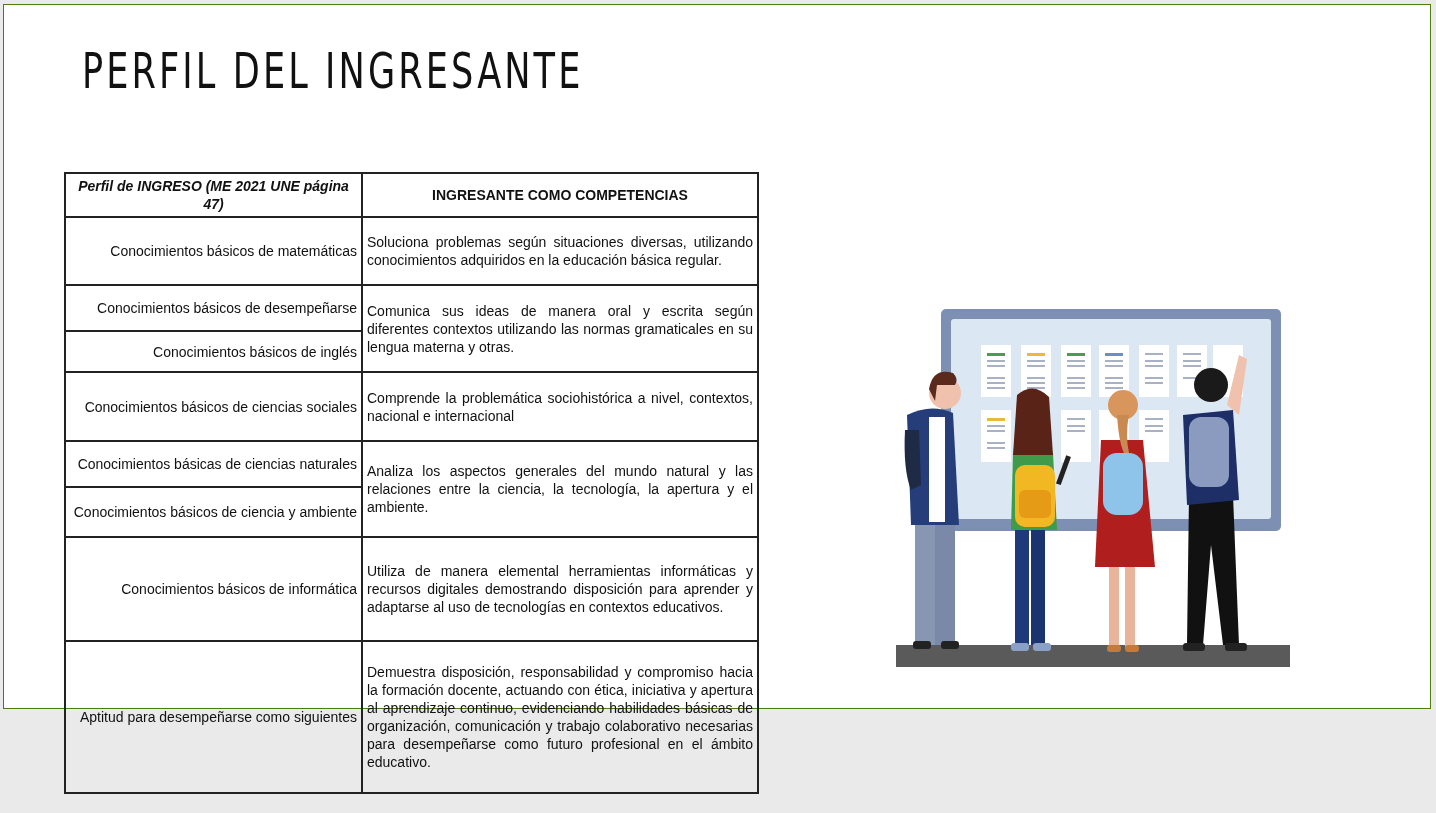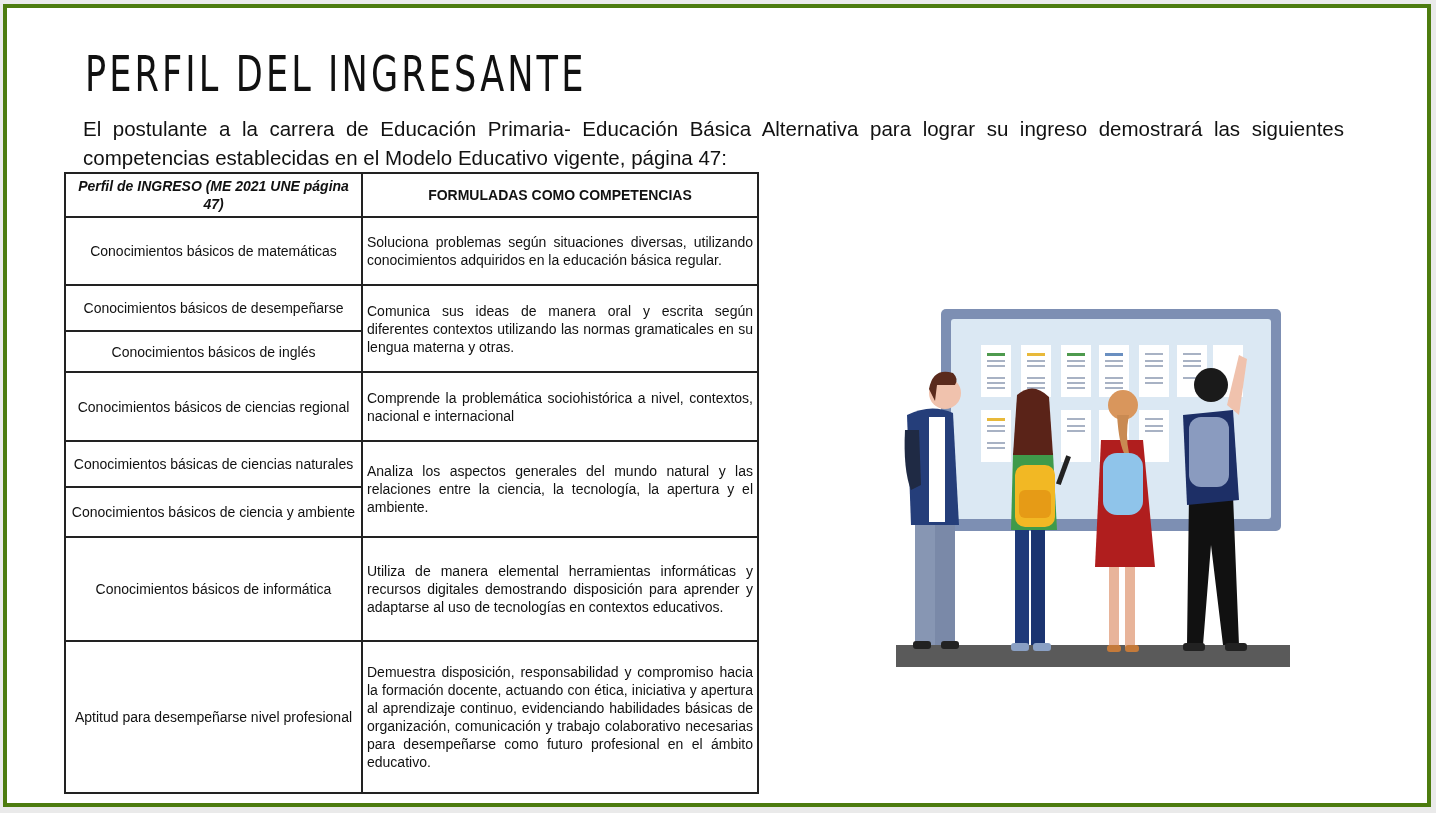--- a/index.html
+++ b/index.html
@@ -1,69 +1,68 @@
 <!DOCTYPE html>
 <html><head>
 <meta charset="utf-8">
 <style>
   html, body { margin:0; padding:0; }
   body { width:1436px; height:813px; background:#eaeaea; position:relative; overflow:hidden; font-family:"Liberation Sans", sans-serif; }
-  .slide { position:absolute; left:3px; top:4px; width:1428px; height:803px; background:#ffffff; border:4px solid #4d7c0f; box-sizing:border-box; }
+  .slide { position:absolute; left:3px; top:4px; width:1428px; height:705px; background:#ffffff; border:1px solid #4d7c0f; box-sizing:border-box; }
   .title { position:absolute; left:78px; top:36px; margin:0; font-family:"DejaVu Sans Condensed","DejaVu Sans", sans-serif; font-weight:normal; font-size:50px; letter-spacing:4px; color:#111; transform:scaleX(0.78); transform-origin:left top; white-space:nowrap; line-height:60px; }
   .intro { position:absolute; left:76px; top:106px; width:1261px; font-size:20.5px; line-height:29px; color:#111; text-align:justify; margin:0; }
   table.profile { position:absolute; left:64px; top:172px; border-collapse:collapse; font-size:14px; color:#111; }
   table.profile td, table.profile th { border:2px solid #222; vertical-align:middle; padding:2px 4px; line-height:18px; }
   table.profile th { font-weight:bold; font-size:14px; }
-  .c1 { width:287px; text-align:center; }
+  .c1 { width:287px; text-align:right; }
   .c2 { width:386px; text-align:justify; }
   th.c1 { text-align:center;font-style:italic; }
   .illus { position:absolute; left:893px; top:305px; width:400px; height:365px; }
 </style>
 </head>
 <body>
 
 <div class="slide">
   <h1 class="title">PERFIL DEL INGRESANTE</h1>
-  <p class="intro">El postulante a la carrera de Educación Primaria- Educación Básica Alternativa para lograr su ingreso demostrará las siguientes competencias establecidas en el Modelo Educativo vigente, página 47:</p>
 </div>
 
 <table class="profile">
   <tbody>
       <tr style="height:44px">
     <th class="c1">Perfil de INGRESO (ME 2021 UNE página 47)</th>
-    <th class="c2" style="text-align:center">FORMULADAS COMO COMPETENCIAS</th>
+    <th class="c2" style="text-align:center">INGRESANTE COMO COMPETENCIAS</th>
   </tr>
   <tr style="height:68px">
     <td class="c1">Conocimientos básicos de matemáticas</td>
     <td class="c2">Soluciona problemas según situaciones diversas, utilizando conocimientos adquiridos en la educación básica regular.</td>
   </tr>
   <tr style="height:46px">
     <td class="c1">Conocimientos básicos de desempeñarse</td>
     <td class="c2" rowspan="2">Comunica sus ideas de manera oral y escrita según diferentes contextos utilizando las normas gramaticales en su lengua materna y otras.</td>
   </tr>
   <tr style="height:41px">
     <td class="c1">Conocimientos básicos de inglés</td>
   </tr>
   <tr style="height:69px">
-    <td class="c1">Conocimientos básicos de ciencias regional</td>
+    <td class="c1">Conocimientos básicos de ciencias sociales</td>
     <td class="c2">Comprende la problemática sociohistórica a nivel, contextos, nacional e internacional</td>
   </tr>
   <tr style="height:46px">
     <td class="c1">Conocimientos básicas de ciencias naturales</td>
     <td class="c2" rowspan="2">Analiza los aspectos generales del mundo natural y las relaciones entre la ciencia, la tecnología, la apertura y el ambiente.</td>
   </tr>
   <tr style="height:50px">
     <td class="c1">Conocimientos básicos de ciencia y ambiente</td>
   </tr>
   <tr style="height:104px">
     <td class="c1">Conocimientos básicos de informática</td>
     <td class="c2">Utiliza de manera elemental herramientas informáticas y recursos digitales demostrando disposición para aprender y adaptarse al uso de tecnologías en contextos educativos.</td>
   </tr>
   <tr style="height:152px">
-    <td class="c1">Aptitud para desempeñarse nivel profesional</td>
+    <td class="c1">Aptitud para desempeñarse como siguientes</td>
     <td class="c2">Demuestra disposición, responsabilidad y compromiso hacia la formación docente, actuando con ética, iniciativa y apertura al aprendizaje continuo, evidenciando habilidades básicas de organización, comunicación y trabajo colaborativo necesarias para desempeñarse como futuro profesional en el ámbito educativo.</td>
   </tr>
 </tbody>
   </table>
 
 <svg class="illus" viewBox="0 0 400 365">
 
   <rect x="48" y="4" width="340" height="222" rx="5" fill="#7d8fb3"></rect>
   <rect x="58" y="14" width="320" height="200" rx="3" fill="#dbe8f3"></rect>
 

